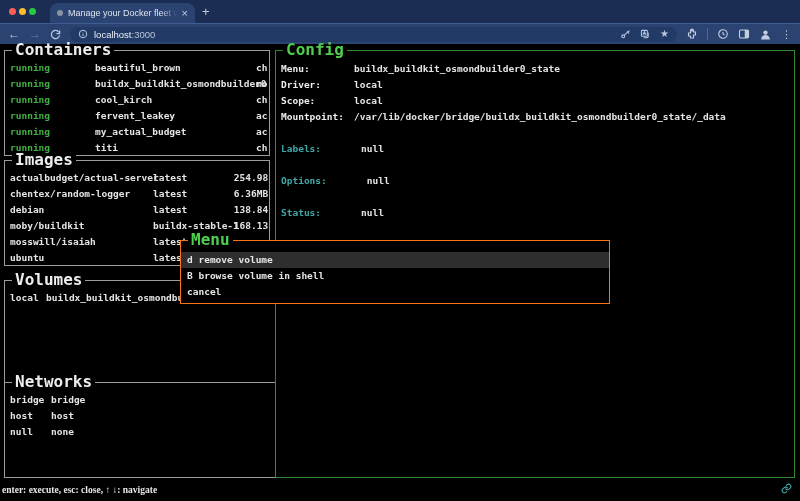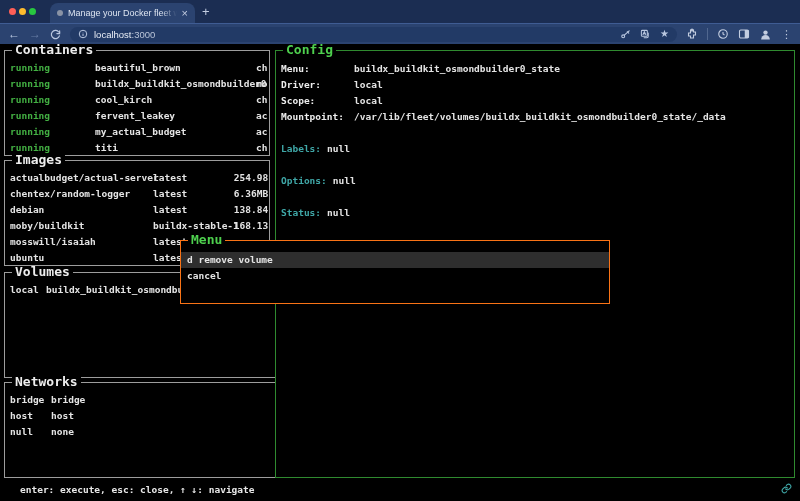--- a/index.html
+++ b/index.html
@@ -32,57 +32,57 @@
   .star { font-size:10px; color:#b9c7e0; line-height:1; }
   .sep { width:1px; height:12px; background:#51678f; }
   .kebab { font-size:11px; color:#c3cde0; line-height:1; letter-spacing:0; }
 
   
   .tui { position:absolute; top:44px; left:0; right:0; bottom:0; background:#000;
          font-family:"DejaVu Sans Mono",monospace; font-size:9.5px; font-weight:700; color:#e4e4e4; }
   .panel { position:absolute; border:1px solid #9d9d9d; background:#000; }
   .panel.greenb { border-color:#2f8a2f; }
   .ptitle { position:absolute; top:-7px; left:7px; background:#000; padding:0 3px;
-            font-size:13px; font-weight:700; color:#ededed; line-height:12px; }
+            font-size:16px; font-weight:700; color:#ededed; line-height:12px; }
   .greenb > .ptitle, .ptitle.green { color:#4ed04e; }
   .rows { height:100%; overflow:hidden; padding-top:9px; }
   .row { display:flex; height:16px; line-height:16px; padding-left:5px; white-space:pre; overflow:hidden; }
 
   .p-containers { left:4px; top:6px; width:266px; height:106px; }
   .p-images     { left:4px; top:116px; width:266px; height:106px; }
-  .p-volumes    { left:4px; top:228px; width:298px; height:106px; }
+  .p-volumes    { left:4px; top:236px; width:298px; height:106px; }
   .p-networks   { left:4px; top:338px; width:294px; height:96px; }
   .p-config     { left:275px; top:6px; width:520px; height:428px; }
 
   .c-status { width:85px; color:#43b043; flex:none; }
   .c-name   { width:161px; flex:none; }
   .c-img    { flex:1; }
 
   .i-name { width:143px; flex:none; }
   .i-tag  { width:80px; flex:none; }
   .i-size { flex:1; text-align:center; }
 
   .v-driver { width:36px; flex:none; }
   .n-id     { width:41px; flex:none; }
 
   .cfg { padding:10px 0 0 5px; }
   .cfg-row { display:flex; height:16px; line-height:16px; white-space:pre; }
   .cfg-label { width:73px; flex:none; color:#ededed; }
   .cfg-extras { margin-top:16px; }
-  .x-row { display:flex; height:16px; line-height:16px; white-space:pre; }
+  .x-row { display:flex; height:16px; line-height:16px; white-space:pre;gap:34px; }
   .x-row + .x-row { margin-top:16px; }
   .x-label { color:#3fa7a7; margin-right:6px; }
 
   .menu { position:absolute; left:180px; top:196px; width:430px; height:64px;
           border:1px solid #f97316; background:#000; z-index:10; }
   .menu .rows { padding-top:11px; }
   .menu .row { padding-left:6px; }
   .menu .row.selected { background:#2e2e2e;text-align:center; }
 
-  .statusline { position:absolute; left:20px; bottom:6px; color:#e8e8e8; white-space:pre; }
+  .statusline { position:absolute; left:2px; bottom:6px; color:#e8e8e8; white-space:pre;font-family:Liberation Serif, serif; }
   .linkicon { position:absolute; right:8px; bottom:5px; }
 </style>
 </head>
 <body>
 
 <div class="window">
 
   <div class="tabstrip">
     <div class="lights">
       <span class="light red"></span>
@@ -294,21 +294,21 @@
               <span>local</span>
             </div>
 
             <div class="cfg-row">
               <span class="cfg-label">Scope:</span>
               <span>local</span>
             </div>
 
             <div class="cfg-row">
               <span class="cfg-label">Mountpoint:</span>
-              <span>/var/lib/fleet/volumes/buildx_buildkit_osmondbuilder0_state/_data</span>
+              <span>/var/lib/docker/bridge/buildx_buildkit_osmondbuilder0_state/_data</span>
             </div>
           </div>
         <div class="cfg-extras">
 
             <div class="x-row">
               <span class="x-label">Labels:</span>
               <span>null</span>
             </div>
 
             <div class="x-row">
@@ -325,20 +325,23 @@
     </div>
 
     <div class="menu">
       <span class="ptitle green">Menu</span>
       <div class="rows">
 
           <div class="row selected">
             <span>d remove volume</span>
           </div>
 
+          <div class="row">
+            <span>B browse volume in shell</span>
+          </div>
 
           <div class="row">
             <span>cancel</span>
           </div>
         </div>
     </div>
 
     <div class="statusline">enter: execute, esc: close, ↑ ↓: navigate</div>
     <span class="linkicon">
       <svg width="11" height="11" viewBox="0 0 24 24" fill="none" stroke="#3fa7a7" stroke-width="2.4" stroke-linecap="round">

